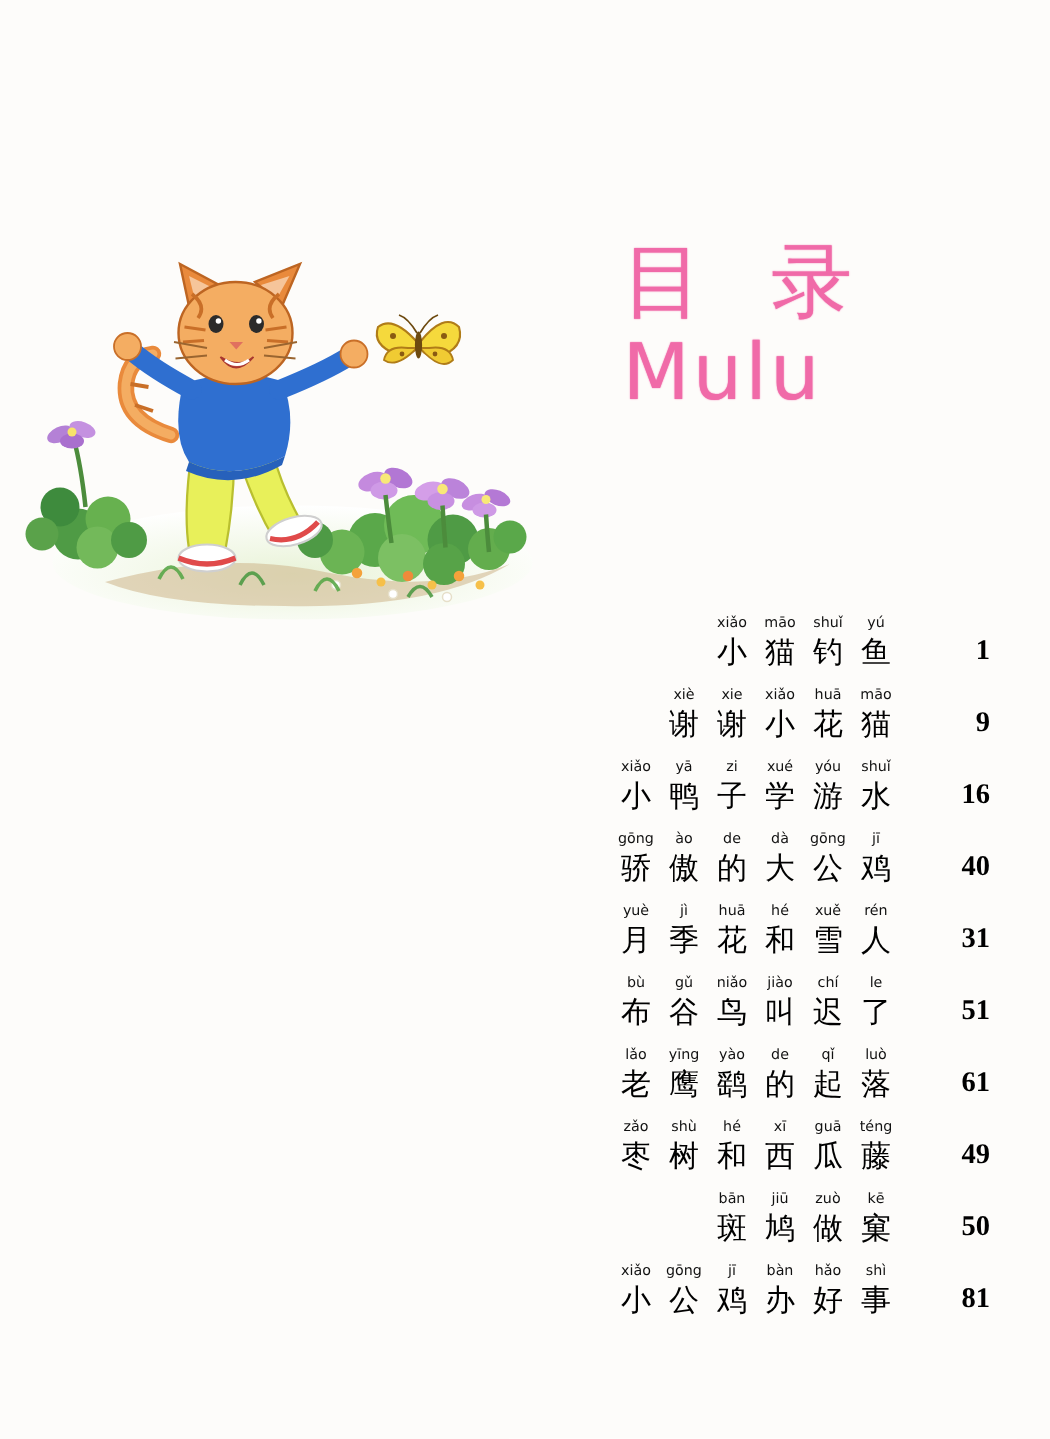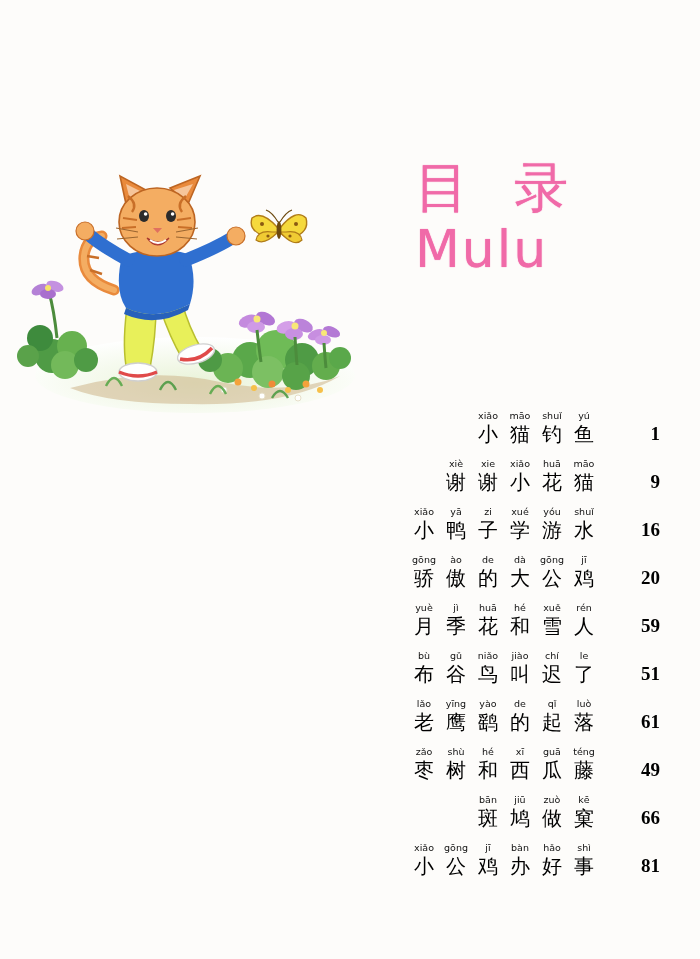--- a/index.html
+++ b/index.html
@@ -361,21 +361,21 @@
           </div>
           <div class="char-cell">
             <div class="py">gōng</div>
             <div class="hz">公</div>
           </div>
           <div class="char-cell">
             <div class="py">jī</div>
             <div class="hz">鸡</div>
           </div>
         </div>
-        <div class="page-num">20</div>
+        <div class="page-num">40</div>
       </div>
       <div class="toc-row">
         <div class="toc-entry">
           <div class="char-cell">
             <div class="py">yuè</div>
             <div class="hz">月</div>
           </div>
           <div class="char-cell">
             <div class="py">jì</div>
             <div class="hz">季</div>
@@ -390,21 +390,21 @@
           </div>
           <div class="char-cell">
             <div class="py">xuě</div>
             <div class="hz">雪</div>
           </div>
           <div class="char-cell">
             <div class="py">rén</div>
             <div class="hz">人</div>
           </div>
         </div>
-        <div class="page-num">59</div>
+        <div class="page-num">31</div>
       </div>
       <div class="toc-row">
         <div class="toc-entry">
           <div class="char-cell">
             <div class="py">bù</div>
             <div class="hz">布</div>
           </div>
           <div class="char-cell">
             <div class="py">gǔ</div>
             <div class="hz">谷</div>
@@ -498,21 +498,21 @@
           </div>
           <div class="char-cell">
             <div class="py">zuò</div>
             <div class="hz">做</div>
           </div>
           <div class="char-cell">
             <div class="py">kē</div>
             <div class="hz">窠</div>
           </div>
         </div>
-        <div class="page-num">66</div>
+        <div class="page-num">50</div>
       </div>
       <div class="toc-row">
         <div class="toc-entry">
           <div class="char-cell">
             <div class="py">xiǎo</div>
             <div class="hz">小</div>
           </div>
           <div class="char-cell">
             <div class="py">gōng</div>
             <div class="hz">公</div>

